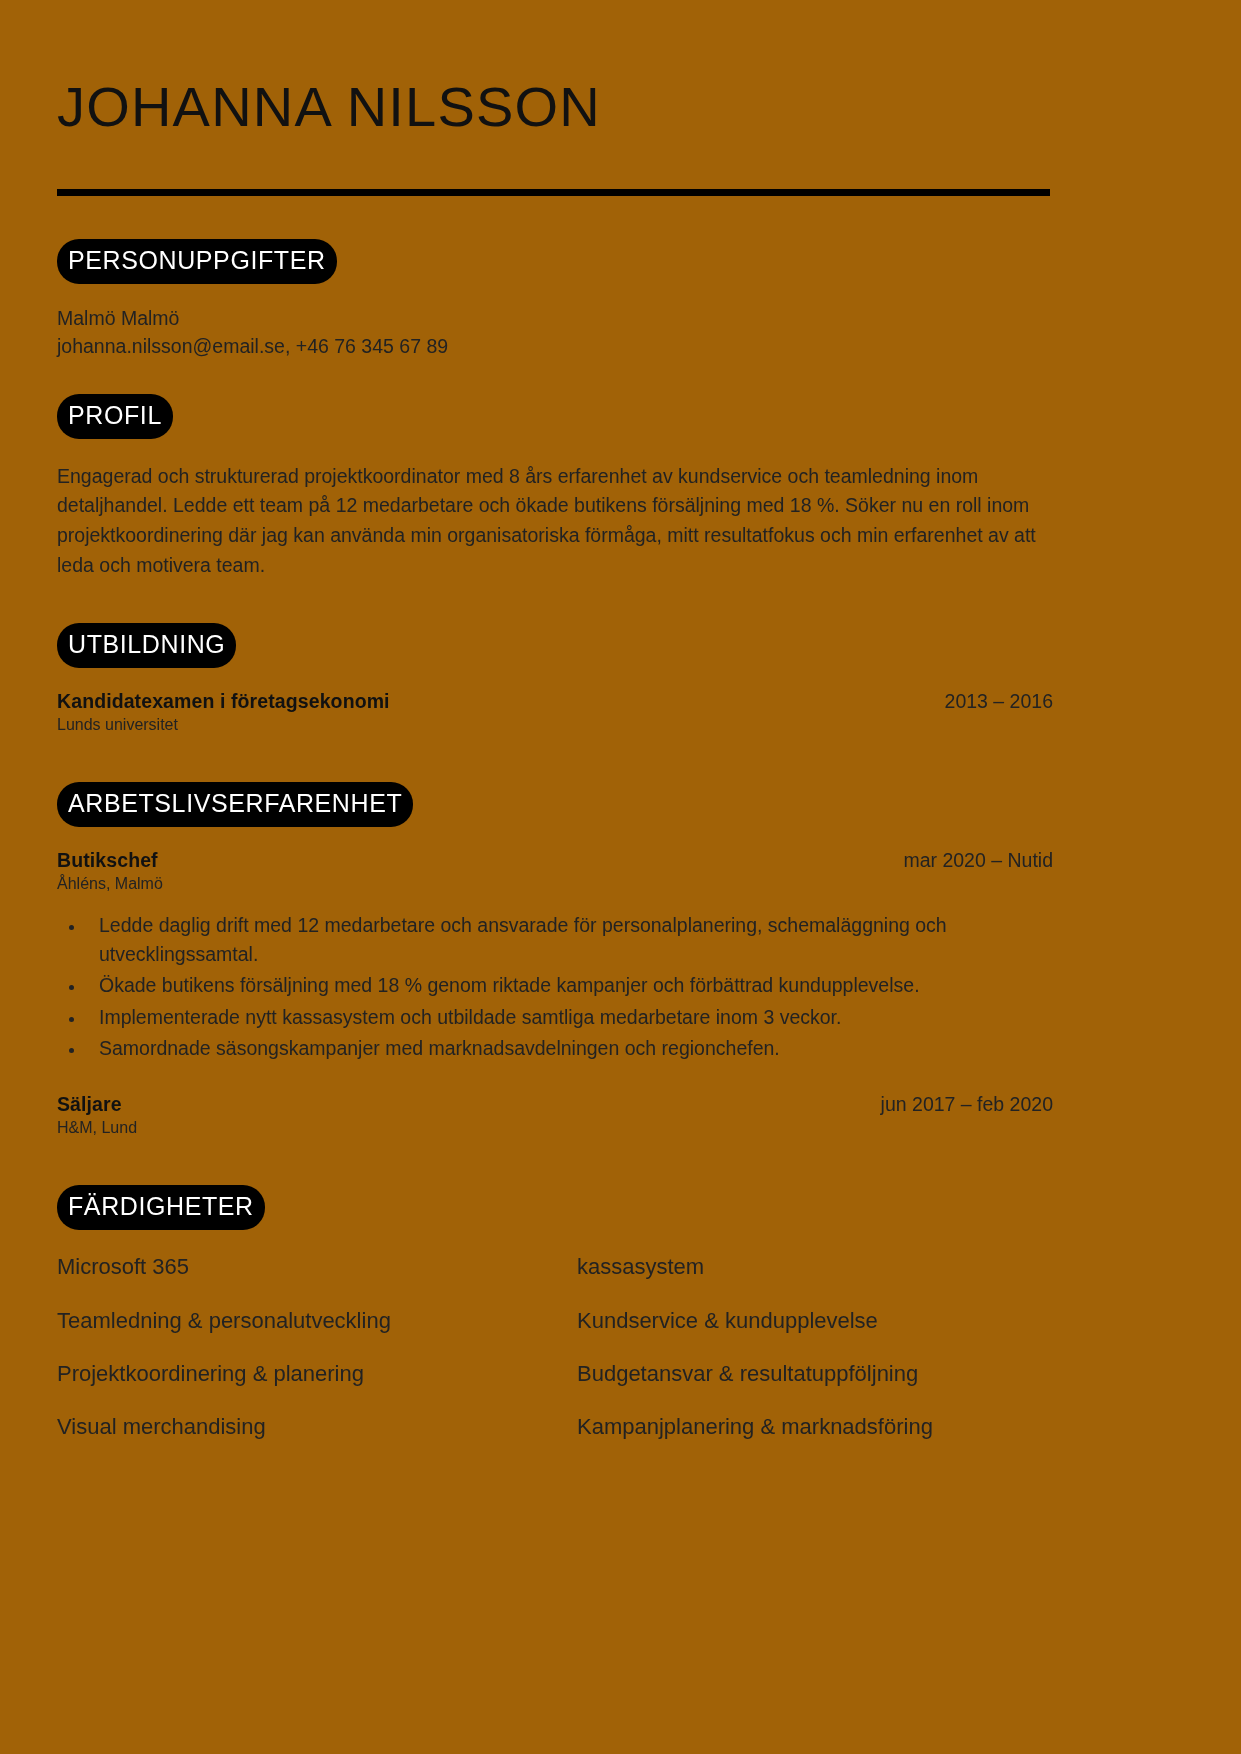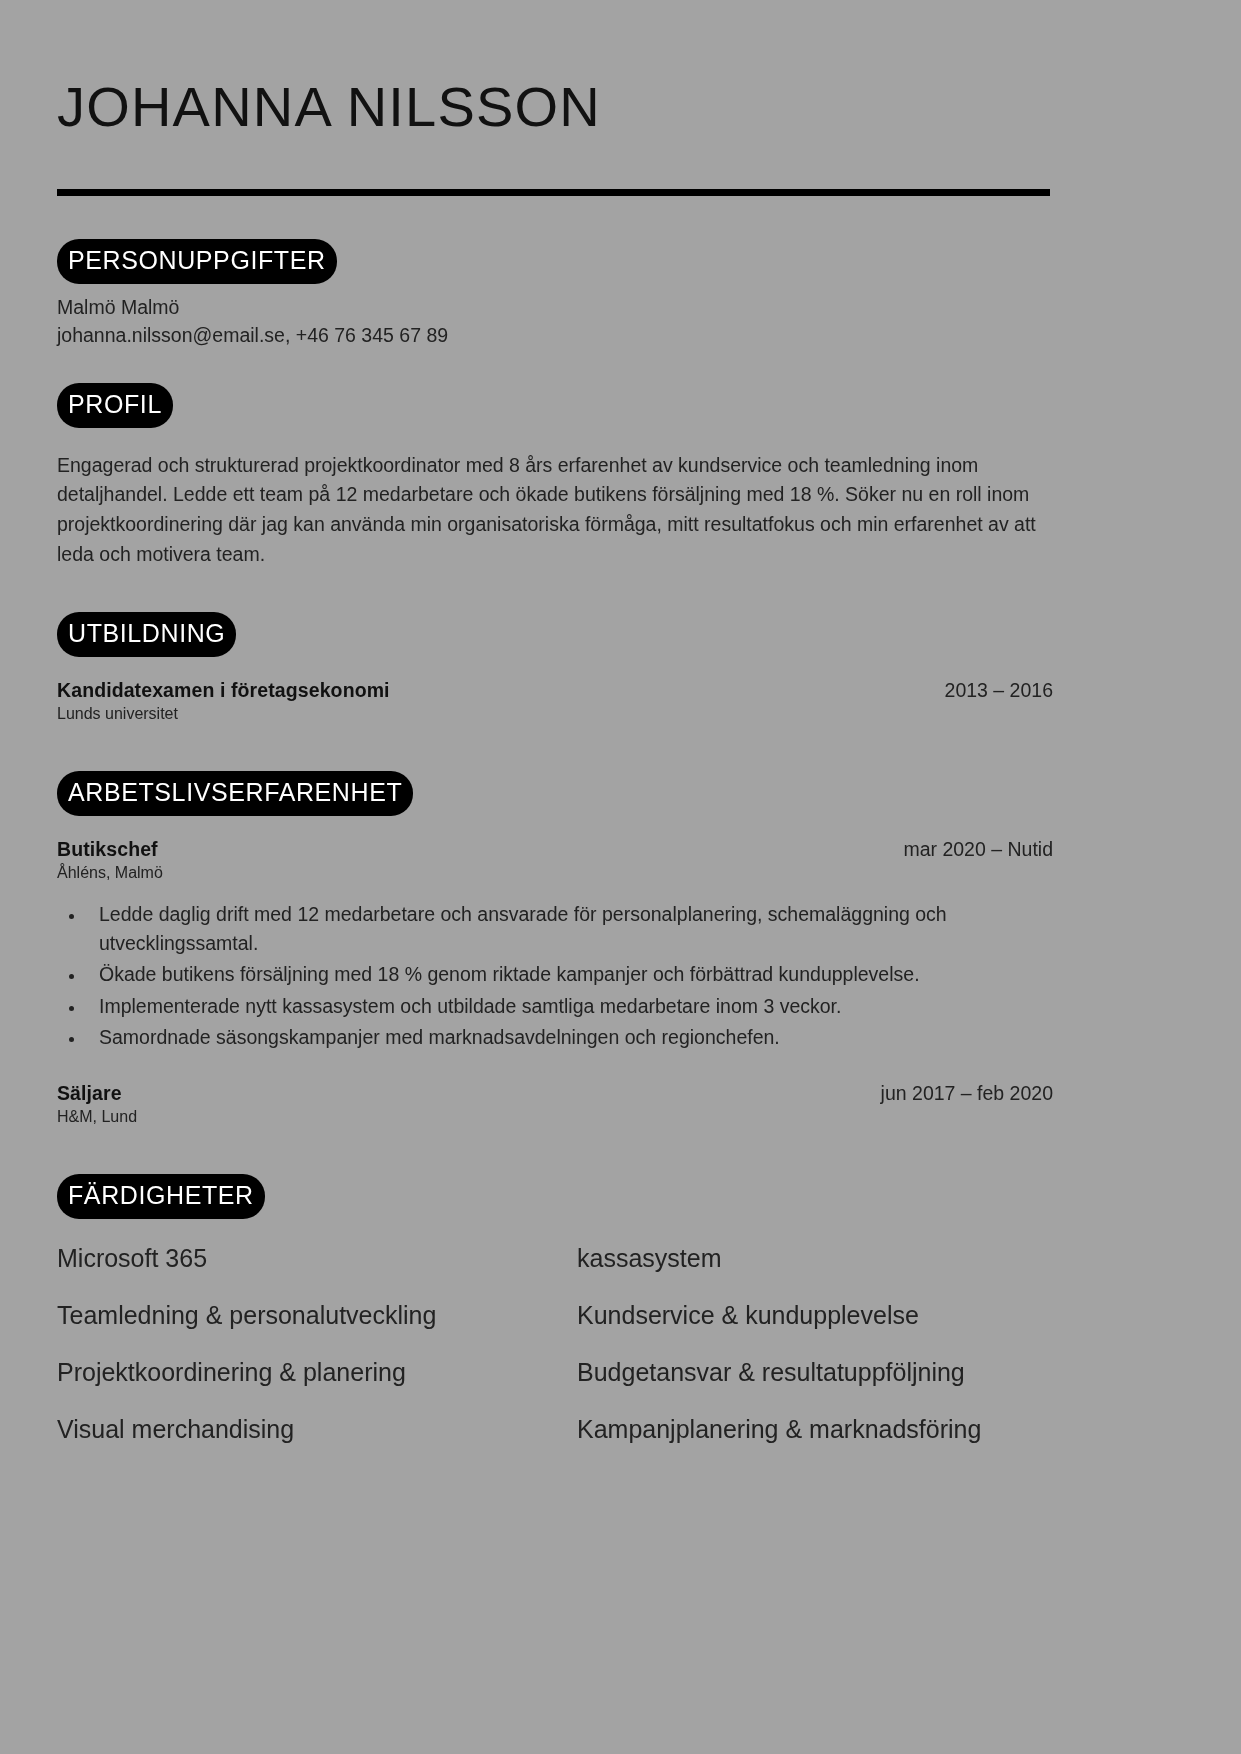--- a/index.html
+++ b/index.html
@@ -11,21 +11,21 @@
     font-family: "Liberation Sans", sans-serif;
     color: #1a1a1a;
     -webkit-font-smoothing: antialiased;
   }
 
   .page {
     width: 1241px;
     height: 1754px;
     padding: 78px 190px 0 57px;
     position: relative;
-    background: #a3a3a3;
+    background: #a16207;
   }
 
   
   .name {
     font-size: 56px;
     font-weight: 400;
     letter-spacing: 1.2px;
     line-height: 1.05;
     color: #111111;
     white-space: nowrap;
@@ -52,21 +52,21 @@
   }
 
   .sec-personal   { margin-top: 43px; }
   .sec-profil     { margin-top: 33px; }
   .sec-utbildning { margin-top: 42px; }
   .sec-arbete     { margin-top: 48px; }
   .sec-fardighet  { margin-top: 48px; }
 
   
   .contact-block {
-    margin-top: 10px;
+    margin-top: 21px;
     font-size: 19.5px;
     line-height: 1.43;
     color: #222222;
   }
   .contact-line { white-space: nowrap; }
 
   .profile-text {
     margin-top: 23px;
     font-size: 19.5px;
     line-height: 1.53;
@@ -130,21 +130,21 @@
   .skills-grid {
     margin-top: 24px;
     width: 996px;
     display: grid;
     grid-template-columns: 520px 1fr;
     row-gap: 27px;
     column-gap: 0;
   }
 
   .skill-item {
-    font-size: 25px;
+    font-size: 22px;
     color: #222222;
     line-height: 1.2;
   }
 </style>
 </head>
 <body>
 
 <div class="page">
 
   <h1 class="name">JOHANNA NILSSON</h1>

